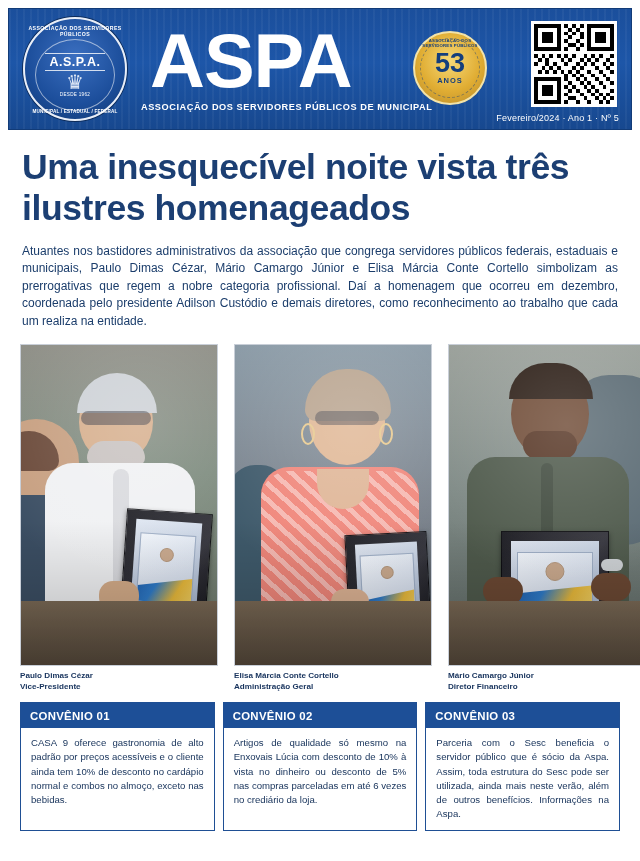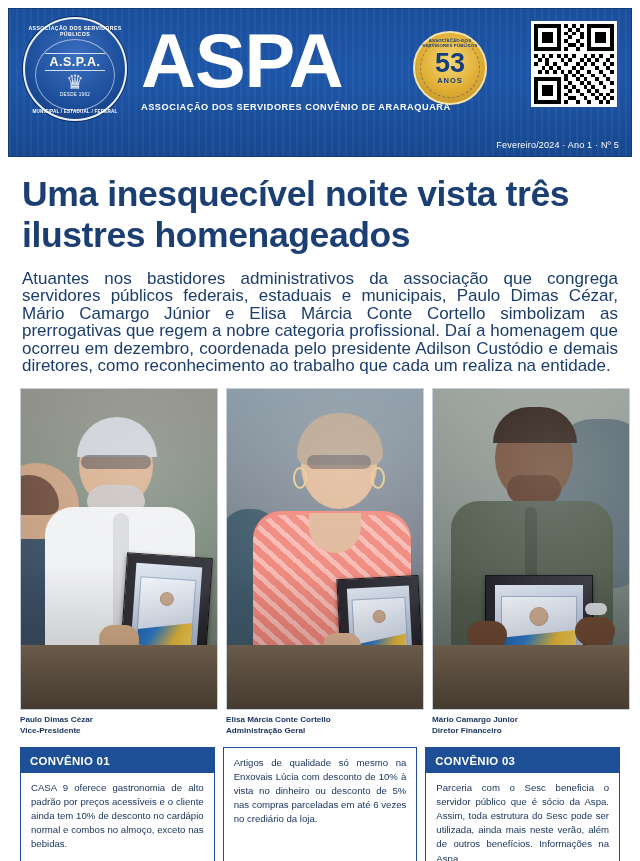--- a/index.html
+++ b/index.html
@@ -13,21 +13,21 @@
     position: relative;
     width: 640px; height: 861px;
     background: #ffffff;
     padding: 0;
   }
 
   
   .masthead {
     position: relative;
     margin: 8px 8px 0 8px;
-    height: 149px;
+    height: 122px;
     background: linear-gradient(180deg,#1b4f9c 0%, #1d56a8 45%, #17488f 100%);
     border: 1px solid #123b77;
     overflow: hidden;
   }
   .masthead .stripes {
     position: absolute; inset: 0;
     background-image: repeating-linear-gradient(90deg, rgba(255,255,255,0.045) 0 2px, rgba(255,255,255,0) 2px 7px);
   }
   .crest {
     position: absolute; left: 14px; top: 8px;
@@ -66,20 +66,21 @@
   }
 
   .logo-block {
     position: absolute; left: 132px; top: 16px;
   }
   .logo-aspa {
     font-size: 76px; line-height: 72px;
     font-weight: bold; color: #ffffff;
     letter-spacing: -1px;
     font-family: "Liberation Sans", sans-serif;
+    margin-left: 9px;
   }
   .logo-sub {
     margin-top: 5px;
     font-size: 9.2px; color: #ffffff; letter-spacing: .55px; font-weight: bold;
   }
 
   .seal {
     position: absolute; left: 404px; top: 22px;
     width: 74px; height: 74px; border-radius: 50%;
     background: radial-gradient(circle at 50% 40%, #f6d877 0%, #e0ad33 55%, #b8892a 100%);
@@ -113,28 +114,28 @@
 
   
   .headline {
     margin: 17px 22px 0 22px;
     font-size: 35.5px; line-height: 41px;
     font-weight: bold; color: #1c3f73;
     letter-spacing: -0.4px;
   }
   .lede {
     margin: 14px 22px 0 22px;
-    font-size: 17px; line-height: 17.4px;
+    font-size: 12px; line-height: 17.4px;
     color: #1b3d6b; text-align: justify;
   }
 
   
   .photos {
     margin: 14px 20px 0 20px;
-    display: flex; gap: 8px;
+    display: flex; gap: 16px;
   }
   .photo-col { width: 198px; }
   .photo {
     position: relative;
     width: 198px; height: 322px;
     overflow: hidden;
     border: 1px solid #c9cfd8;
     background: #6a6f78;
   }
   .caption {
@@ -219,21 +220,21 @@
       <div class="crest-ring">
         <div class="crest-abbr">A.S.P.A.</div>
         <div class="crest-torch">♛</div>
         <div class="crest-since">DESDE 1962</div>
       </div>
       <div class="crest-bottom">MUNICIPAL / ESTADUAL / FEDERAL</div>
     </div>
 
     <div class="logo-block">
       <div class="logo-aspa">ASPA</div>
-      <div class="logo-sub">ASSOCIAÇÃO DOS SERVIDORES CONVÊNIO DE ARARAQUARA</div>
+      <div class="logo-sub">ASSOCIAÇÃO DOS SERVIDORES PÚBLICOS DE MUNICIPAL</div>
     </div>
 
     <div class="seal">
       <div class="seal-ring"></div>
       <div class="seal-top">ASSOCIAÇÃO DOS SERVIDORES PÚBLICOS</div>
       <div class="seal-num">53</div>
       <div class="seal-years">ANOS</div>
     </div>
 
     <div class="qr">
@@ -458,20 +459,21 @@
     </div>
 
   </div>
 
   <div class="convenios">
     <div class="conv">
       <div class="conv-head">CONVÊNIO 01</div>
       <div class="conv-body">CASA 9 oferece gastronomia de alto padrão por preços acessíveis e o cliente ainda tem 10% de desconto no cardápio normal e combos no almoço, exceto nas bebidas.</div>
     </div>
     <div class="conv">
+      <div class="conv-head">CONVÊNIO 02</div>
       <div class="conv-body">Artigos de qualidade só mesmo na Enxovais Lúcia com desconto de 10% à vista no dinheiro ou desconto de 5% nas compras parceladas em até 6 vezes no crediário da loja.</div>
     </div>
     <div class="conv">
       <div class="conv-head">CONVÊNIO 03</div>
       <div class="conv-body">Parceria com o Sesc beneficia o servidor público que é sócio da Aspa. Assim, toda estrutura do Sesc pode ser utilizada, ainda mais neste verão, além de outros benefícios. Informações na Aspa.</div>
     </div>
   </div>
 
 </div>
 

